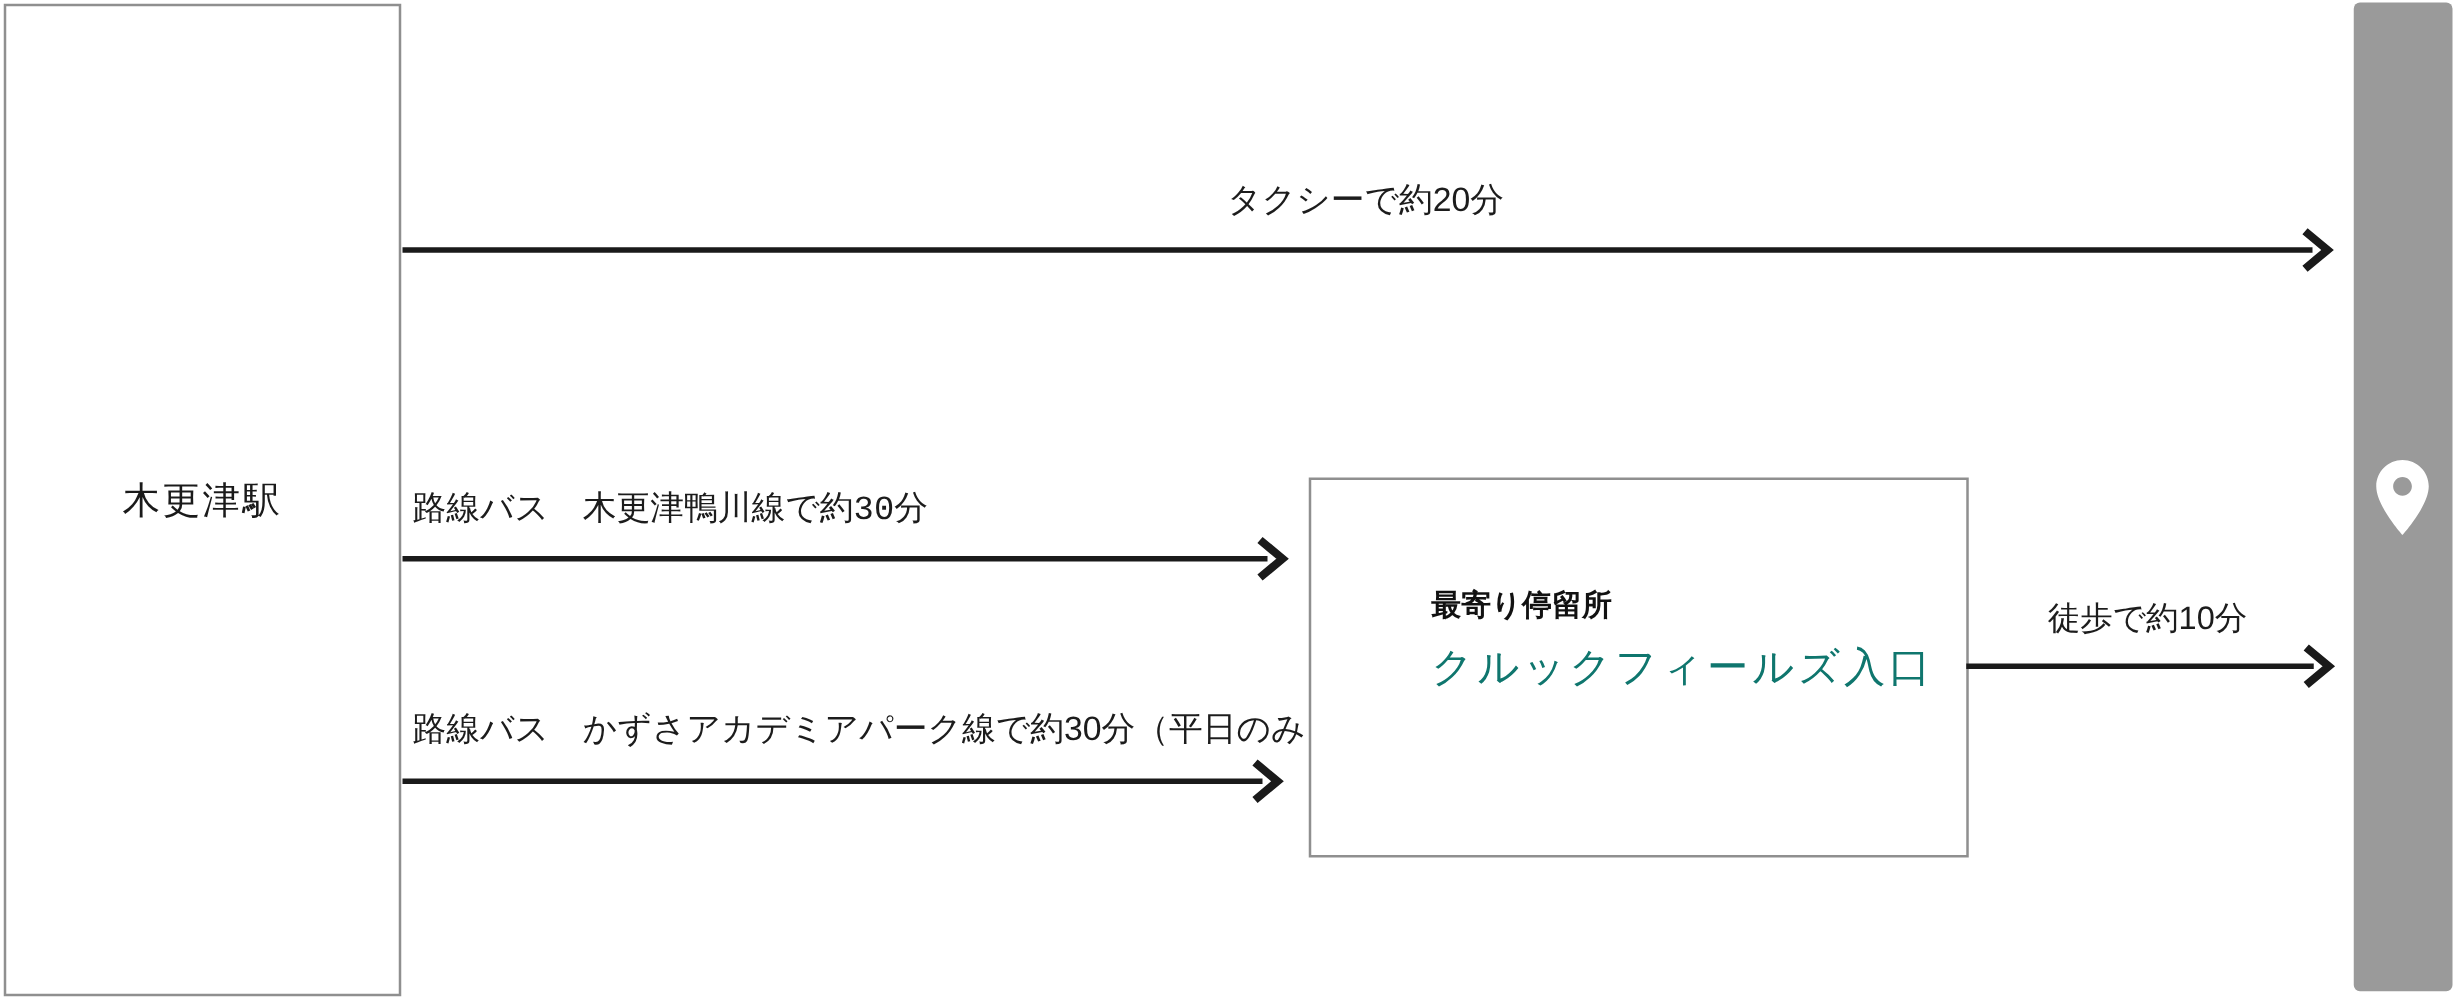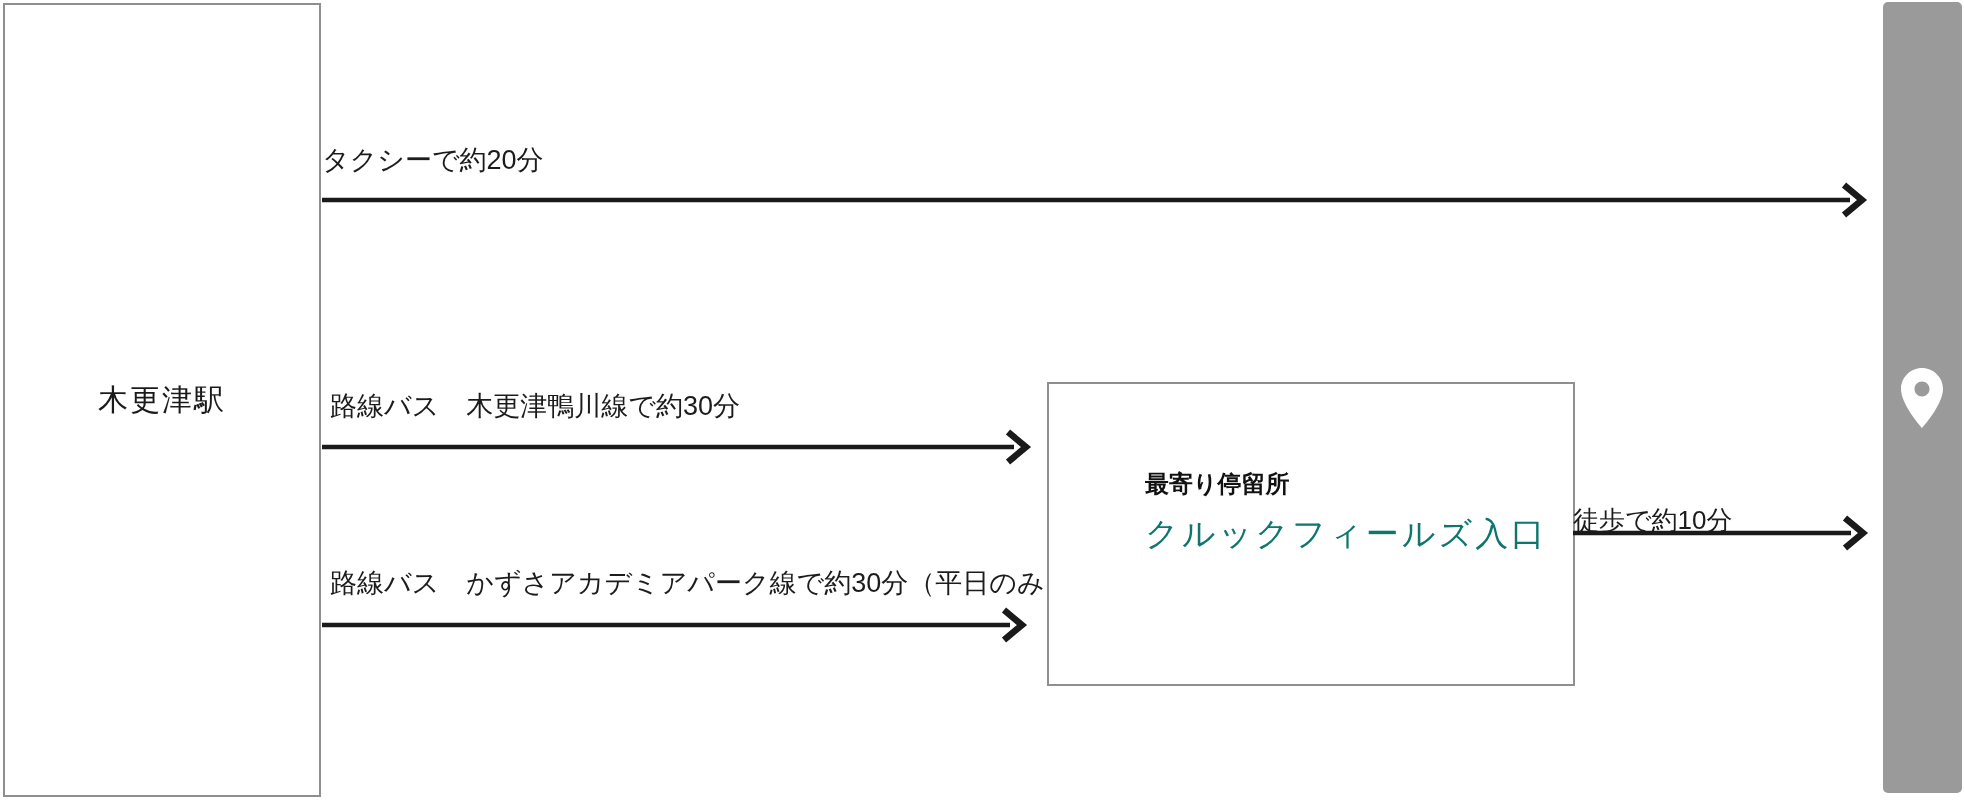--- a/index.html
+++ b/index.html
@@ -33,21 +33,21 @@
     font-size: 30px;
     letter-spacing: 2px;
     color: #1a1a1a;
   }
   .route-label {
     position: absolute;
     font-size: 27px;
     color: #1c1c1c;
     white-space: nowrap;
   }
-  .route-label.centered { text-align: left; }
+  .route-label.centered { text-align: center; }
   .arrow-svg { position: absolute; overflow: visible; }
   .busstop-box {
     position: absolute;
     left: 1047px;
     top: 382px;
     width: 528px;
     height: 304px;
     box-sizing: border-box;
     border: 2px solid #8f8f8f;
     background: #ffffff;
@@ -95,38 +95,38 @@
   <div class="station-box">
     <span class="station-label">木更津駅</span>
   </div>
 
   <div class="route-label centered" style="left:322px; top:142px; width:1541px;">タクシーで約20分</div>
   <svg class="arrow-svg" style="left:322px; top:180px;" width="1545" height="40" viewBox="0 0 1545 40">
     <line x1="0" y1="20" x2="1528" y2="20" stroke="#1a1a1a" stroke-width="4.5"></line>
     <polyline points="1522,5 1540,20 1522,35" fill="none" stroke="#1a1a1a" stroke-width="6.5"></polyline>
   </svg>
 
-  <div class="route-label" style="left:330px; top:388px;">路線バス　木更津鴨川線で約30分</div>
+  <div class="route-label" style="left:330px; top:388px;font-family:Liberation Mono, monospace;">路線バス　木更津鴨川線で約30分</div>
   <svg class="arrow-svg" style="left:322px; top:427px;" width="710" height="40" viewBox="0 0 710 40">
     <line x1="0" y1="20" x2="692" y2="20" stroke="#1a1a1a" stroke-width="4.5"></line>
     <polyline points="686,5 704,20 686,35" fill="none" stroke="#1a1a1a" stroke-width="6.5"></polyline>
   </svg>
 
   <div class="route-label" style="left:330px; top:565px;">路線バス　かずさアカデミアパーク線で約30分（平日のみ）</div>
   <svg class="arrow-svg" style="left:322px; top:605px;" width="706" height="40" viewBox="0 0 706 40">
     <line x1="0" y1="20" x2="688" y2="20" stroke="#1a1a1a" stroke-width="4.5"></line>
     <polyline points="682,5 700,20 682,35" fill="none" stroke="#1a1a1a" stroke-width="6.5"></polyline>
   </svg>
 
   <div class="busstop-box">
     <span class="busstop-caption">最寄り停留所</span>
     <span class="busstop-name">クルックフィールズ入口</span>
   </div>
 
-  <div class="route-label centered" style="left:1573px; top:503px; width:290px; font-size:26px;">徒歩で約10分</div>
+  <div class="route-label centered" style="left:1573px; top:477px; width:290px; font-size:26px;">徒歩で約10分</div>
   <svg class="arrow-svg" style="left:1573px; top:513px;" width="296" height="40" viewBox="0 0 296 40">
     <line x1="0" y1="20" x2="278" y2="20" stroke="#1a1a1a" stroke-width="4.5"></line>
     <polyline points="272,5 290,20 272,35" fill="none" stroke="#1a1a1a" stroke-width="6.5"></polyline>
   </svg>
 
   <div class="destination-bar">
     <svg class="pin-svg" viewBox="0 0 24 24">
       <path fill="#ffffff" fill-rule="evenodd" d="M12 2C8.13 2 5 5.13 5 9c0 5.25 7 13 7 13s7-7.75 7-13c0-3.87-3.13-7-7-7zm0 9.5c-1.38 0-2.5-1.12-2.5-2.5s1.12-2.5 2.5-2.5 2.5 1.12 2.5 2.5-1.12 2.5-2.5 2.5z"></path>
     </svg>
   </div>

